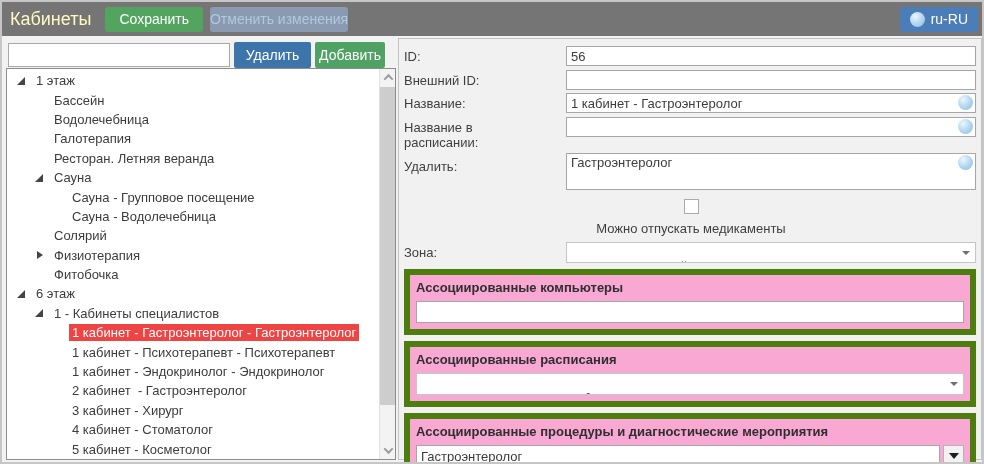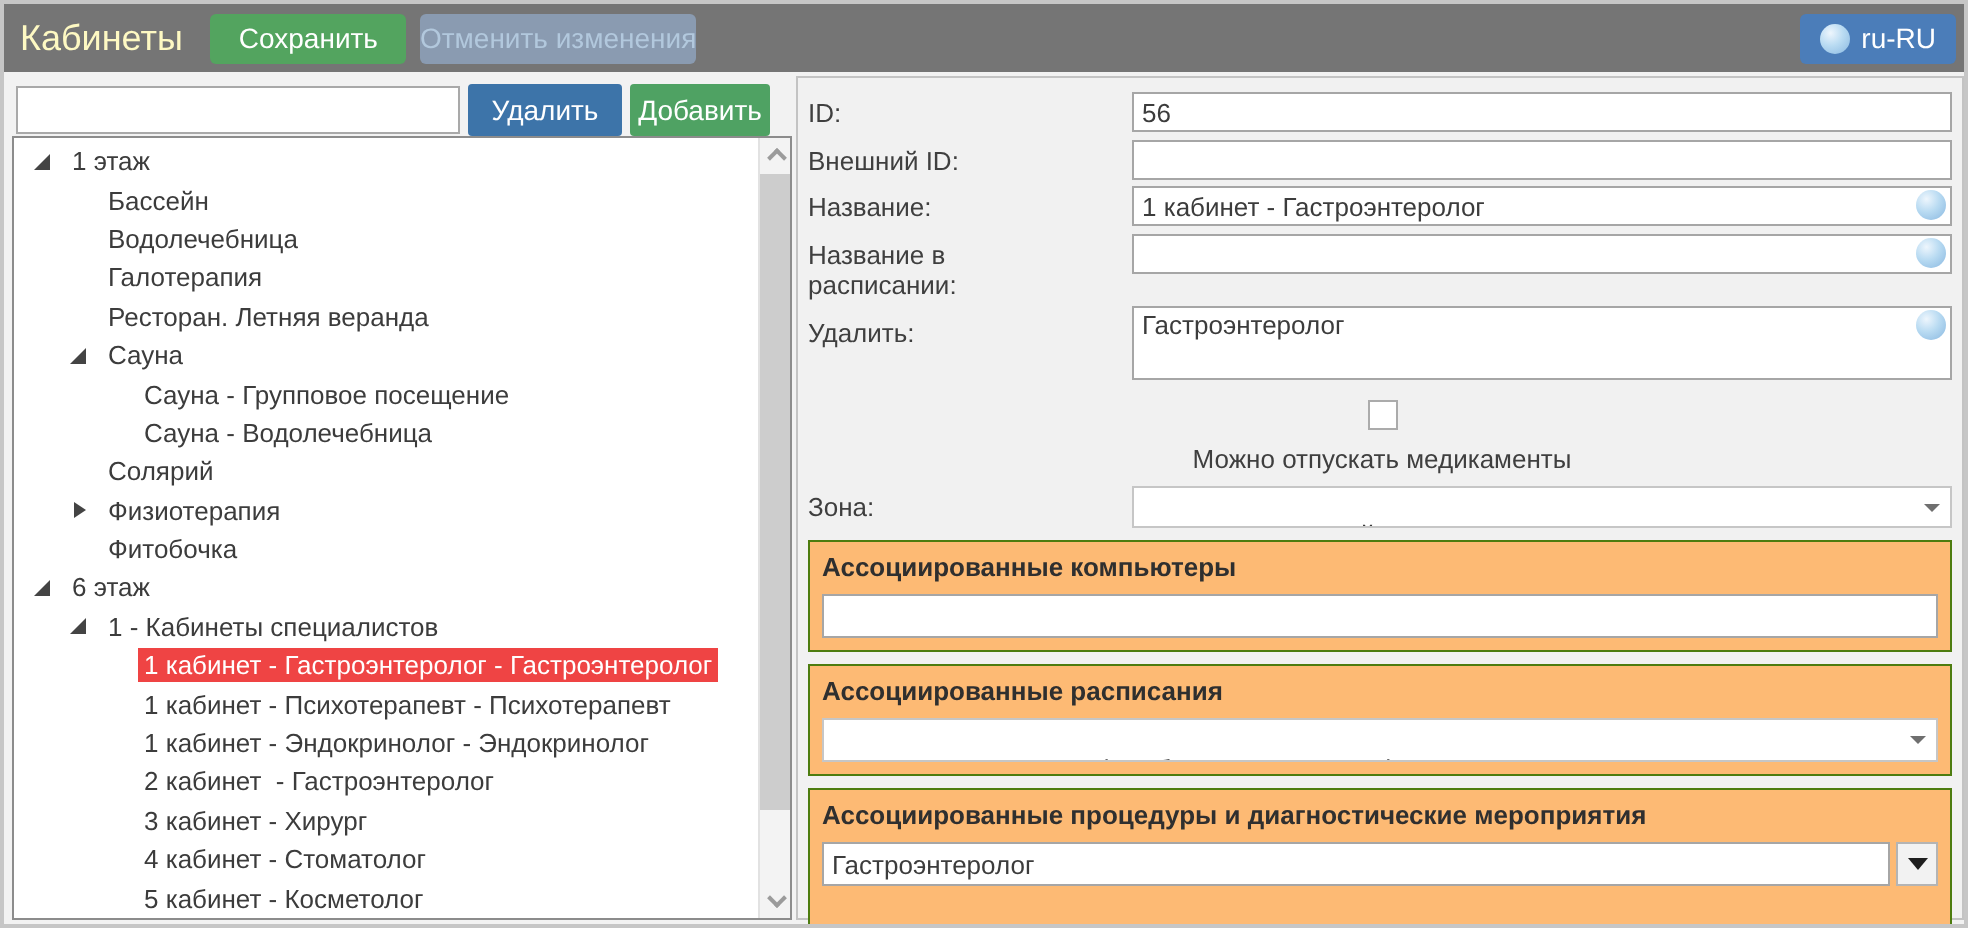--- a/index.html
+++ b/index.html
@@ -81,21 +81,21 @@
   .chk { appearance:none; -webkit-appearance:none; width:15px; height:15px; border:1px solid #ababab; background:#fff; margin:0; }
   .ddl {
     position:relative; width:100%; height:21px; border:1px solid #c6c6c6; background:#fff;
     font-size:13px; padding:1px 18px 0 4px; color:#3c3c3c; white-space:pre; overflow:hidden; cursor:default;
   }
   .ddl-caret {
     position:absolute; right:5px; top:8px; width:0; height:0;
     border-left:4px solid transparent; border-right:4px solid transparent; border-top:4px solid #6f6f6f;
   }
   .gpanel {
-    border:1px solid #4d7c0f; background:#fdba74; padding:5px 6px 6px 6px; margin-top:6px;
+    border:6px solid #4d7c0f; background:#f9a8d4; padding:5px 6px 6px 6px; margin-top:6px;
   }
   .gtitle { font-size:13px; font-weight:bold; color:#2f2f2f; margin-bottom:6px; }
   .gp-procedures { height:131px; }
   .combo { display:flex; gap:3px; }
   .combo .tinput { height:22px; }
   .combo-btn {
     flex:0 0 21px; height:22px; background:#f2f2f2; border:1px solid #b4b4b4;
     display:flex; align-items:center; justify-content:center; cursor:pointer;
   }
   .combo-caret { width:0; height:0; border-left:5px solid transparent; border-right:5px solid transparent; border-top:6px solid #1e1e1e; }

